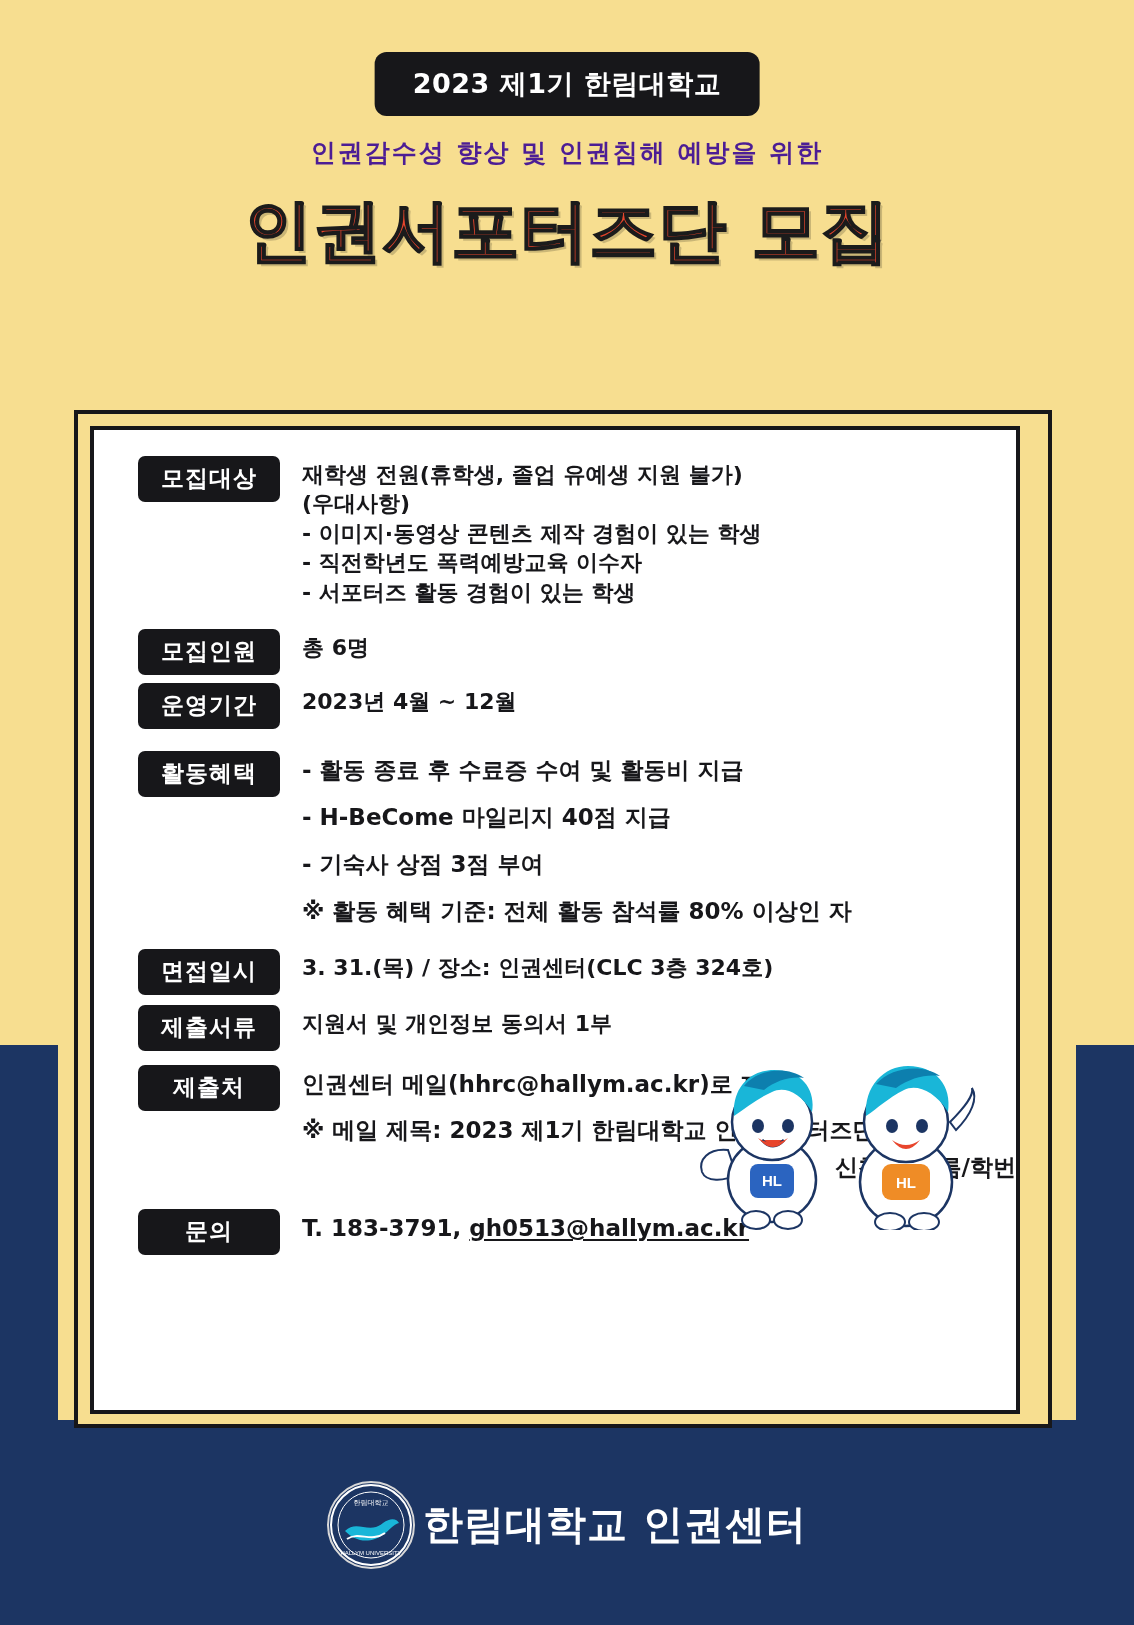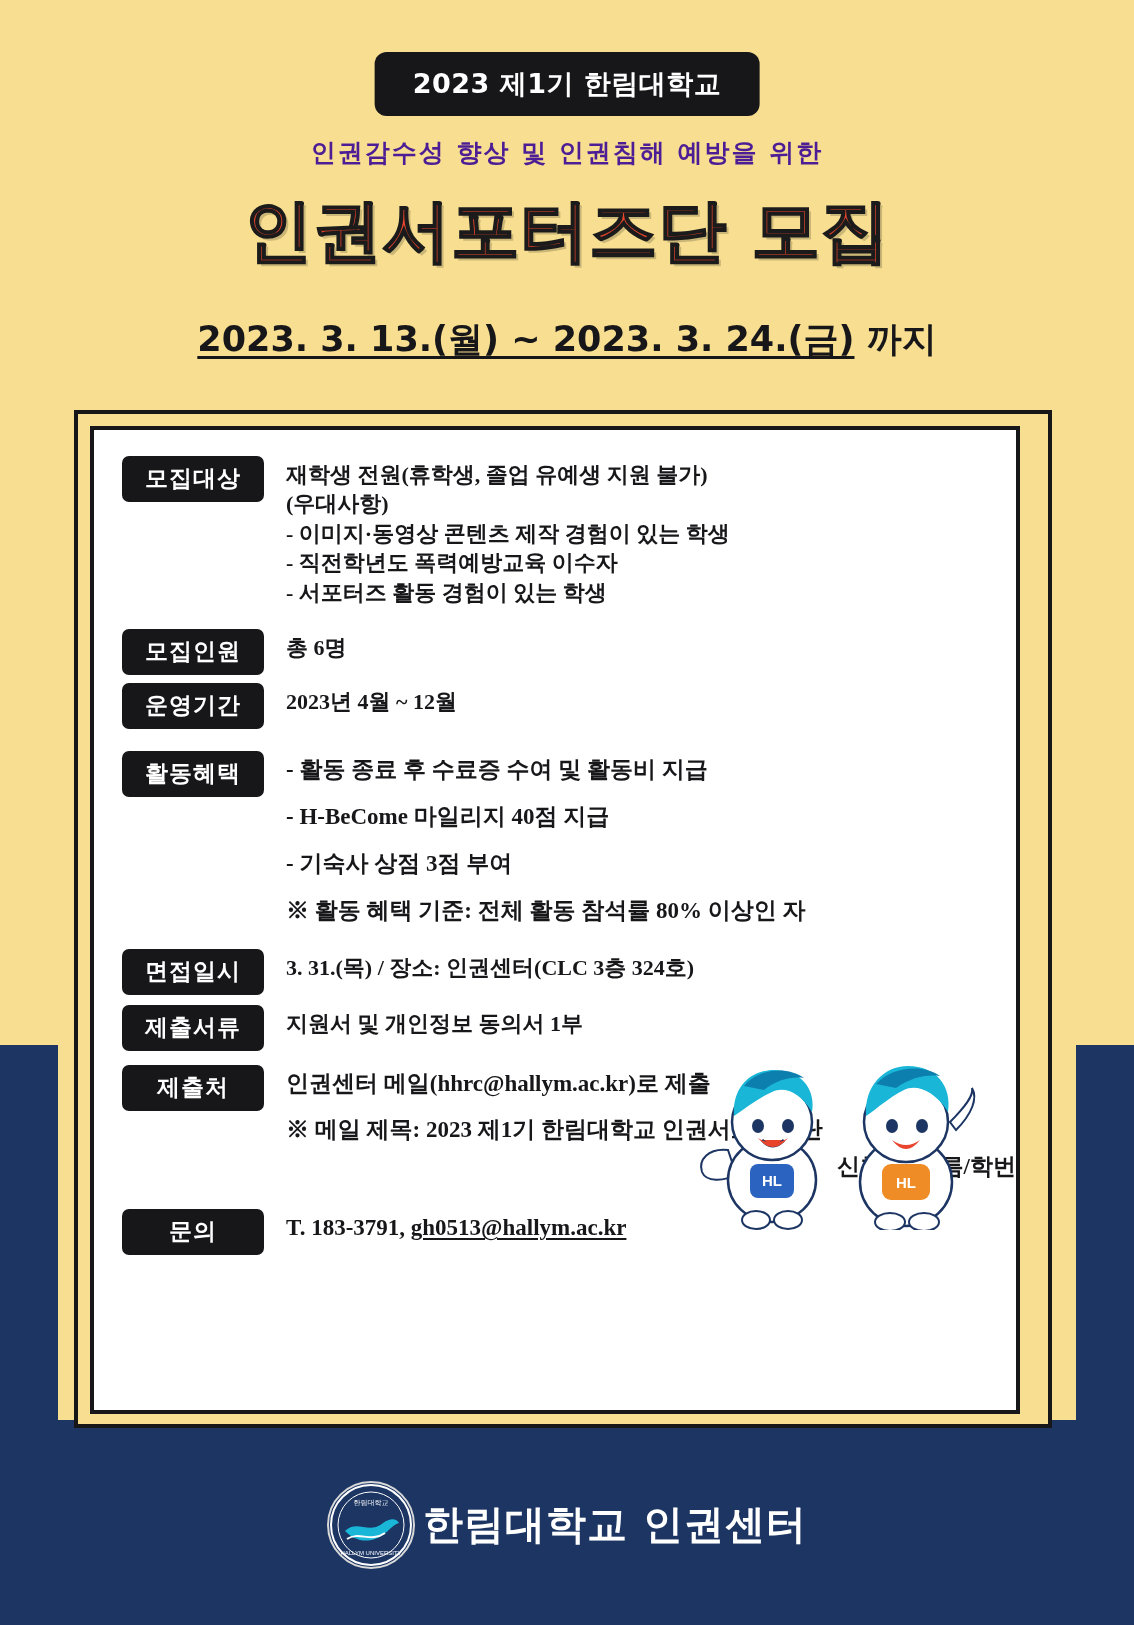--- a/index.html
+++ b/index.html
@@ -121,23 +121,22 @@
     background: #ffffff;
     border: 4px solid #17171a;
     box-sizing: border-box;
   }
 
   .rows {
     position: absolute;
     left: 0;
     top: 0;
     width: 100%;
-    padding: 26px 0 0 0;
+    padding: 26px 0 0 16px;
     box-sizing: border-box;
-    font-family: Liberation Serif, serif;
   }
   .row {
     display: flex;
     align-items: flex-start;
     margin-bottom: 18px;
     padding-left: 28px;
   }
   .label {
     flex: 0 0 auto;
     width: 142px;
@@ -243,23 +242,20 @@
 
 <div class="poster">
 
   <div class="navy-band"></div>
   <div class="yellow-body"></div>
   <div class="yellow-center"></div>
 
   <div class="ribbon">2023 제1기 한림대학교</div>
   <div class="subtitle">인권감수성  향상  및  인권침해  예방을  위한</div>
   <div class="big-title">인권서포터즈단 모집</div>
-  <div class="date-line">
-    <span class="underlined">2023. 3. 13.(월) ~ 2023. 3. 24.(금)</span><span> 까지</span>
-  </div>
 
   <div class="card-shadow"></div>
 
   <div class="card">
     <div class="rows">
 
       <div class="row row-target">
         <div class="label">모집대상</div>
         <div class="content">
           <span class="line">재학생 전원(휴학생, 졸업 유예생 지원 불가)</span>

